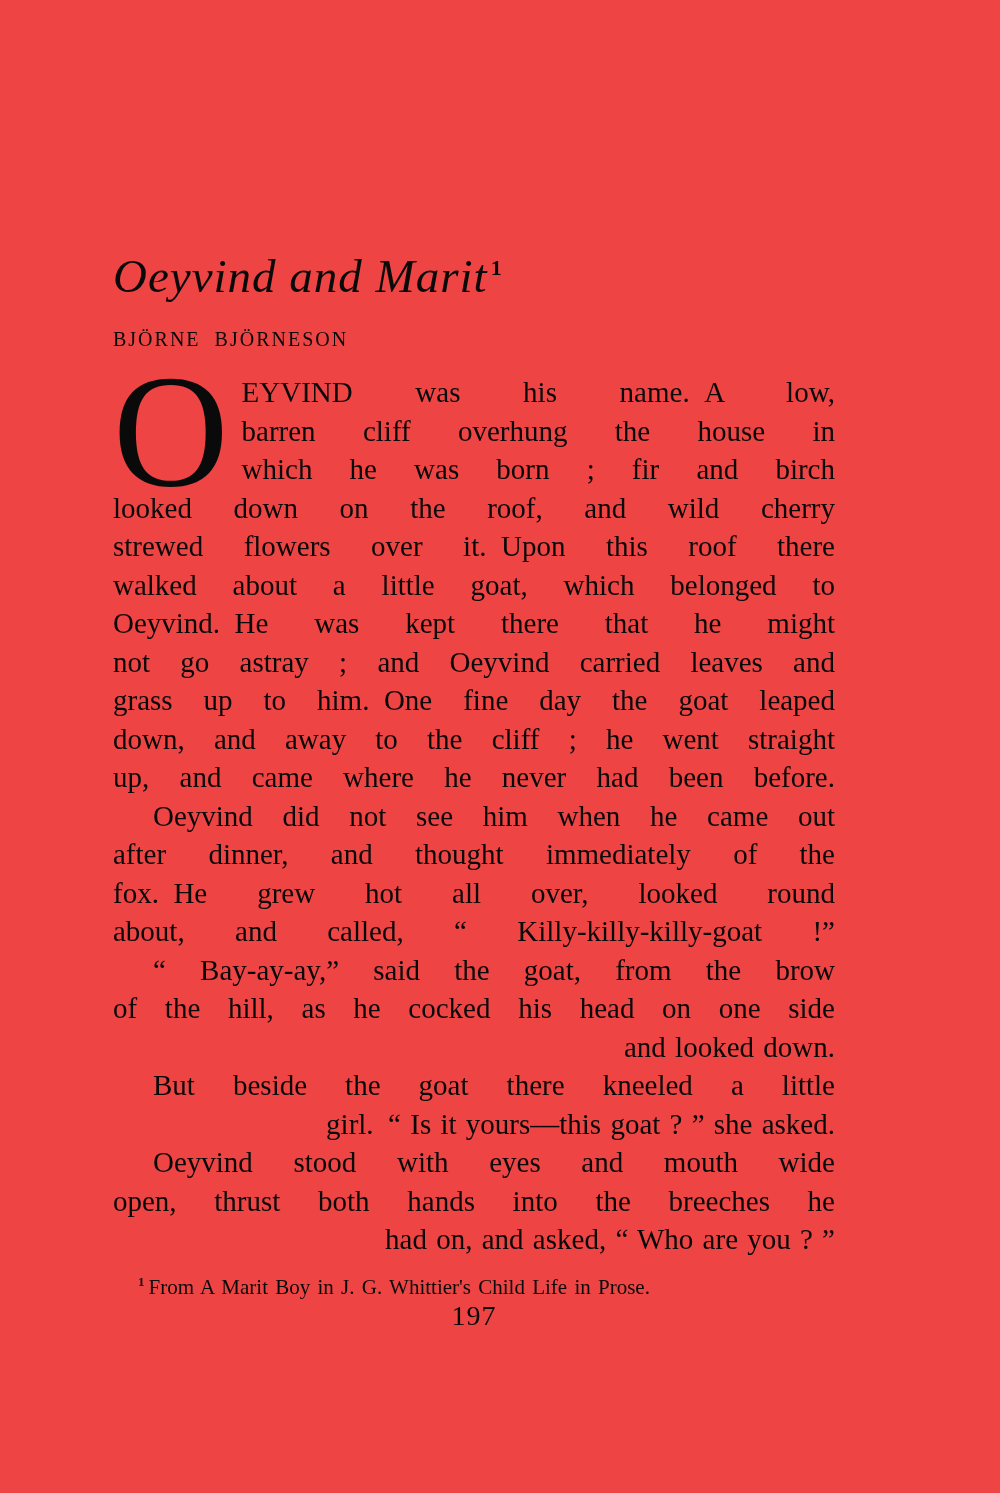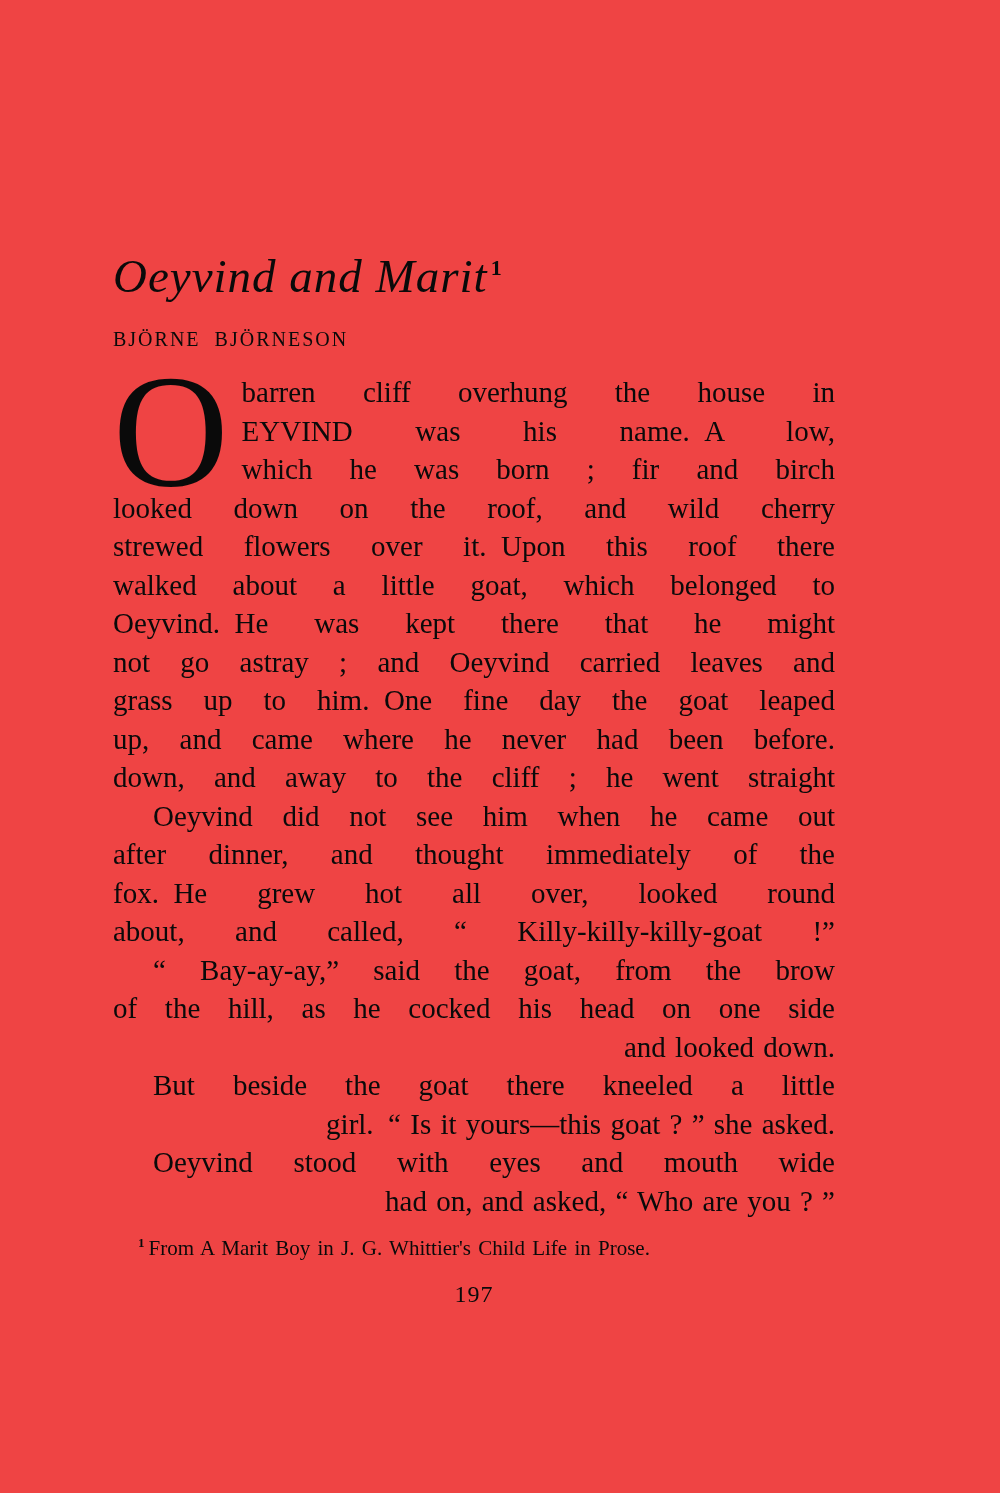--- a/index.html
+++ b/index.html
@@ -67,68 +67,69 @@
     word-spacing:2px;
   }
   .footnote sup {
     font-size:13px;
     font-weight:bold;
     vertical-align:super;
     line-height:0;
     margin-right:4px;
   }
   .pageno {
-    margin-top:20px;
+    margin-top:0;
     text-align:center;
-    font-size:24px;
+    font-size:28px;
     letter-spacing:1px;
   }
 </style>
 </head>
 <body>
 
 <div class="sheet">
   <div class="content">
 
     <h1 class="title"><span>Oeyvind and Marit</span><sup>1</sup></h1>
 
     <div class="byline">BJÖRNE BJÖRNESON</div>
 
     <div class="bodytext">
         <div class="para">
           <span class="dropcap">O</span>
+          <div class="line j"><span>EYVIND was his name. A low,</span></div>
           <div class="line j"><span>barren cliff overhung the house in</span></div>
-          <div class="line j"><span>EYVIND was his name. A low,</span></div>
           <div class="line j"><span>which he was born ; fir and birch</span></div>
           <div class="line j"><span>looked down on the roof, and wild cherry</span></div>
           <div class="line j"><span>strewed flowers over it. Upon this roof there</span></div>
           <div class="line j"><span>walked about a little goat, which belonged to</span></div>
           <div class="line j"><span>Oeyvind. He was kept there that he might</span></div>
           <div class="line j"><span>not go astray ; and Oeyvind carried leaves and</span></div>
           <div class="line j"><span>grass up to him. One fine day the goat leaped</span></div>
+          <div class="line j"><span>down, and away to the cliff ; he went straight</span></div>
           <div class="line j"><span>up, and came where he never had been before.</span></div>
-          <div class="line j"><span>down, and away to the cliff ; he went straight</span></div>
         </div>
         <div class="para">
           <div class="line j indent"><span>Oeyvind did not see him when he came out</span></div>
           <div class="line j"><span>after dinner, and thought immediately of the</span></div>
           <div class="line j"><span>fox. He grew hot all over, looked round</span></div>
           <div class="line j"><span>about, and called, “ Killy-killy-killy-goat !”</span></div>
         </div>
         <div class="para">
           <div class="line j indent"><span>“ </span><span class="it">Bay-ay-ay,</span><span>” said the goat, from the brow</span></div>
           <div class="line j"><span>of the hill, as he cocked his head on one side</span></div>
           <div class="line"><span>and looked down.</span></div>
         </div>
         <div class="para">
           <div class="line j indent"><span>But beside the goat there kneeled a little</span></div>
           <div class="line"><span>girl. “ Is it yours—this goat ? ” she asked.</span></div>
         </div>
         <div class="para">
           <div class="line j indent"><span>Oeyvind stood with eyes and mouth wide</span></div>
+          <div class="line j"><span>open, thrust both hands into the breeches he</span></div>
           <div class="line"><span>had on, and asked, “ Who are you ? ”</span></div>
         </div>
       </div>
 
     <div class="footnote"><sup>1</sup><span><span>From </span><span class="it">A Marit Boy</span><span> in J. G. Whittier's </span><span class="it">Child Life in Prose.</span></span></div>
 
     <div class="pageno">197</div>
 
   </div>
 </div>

